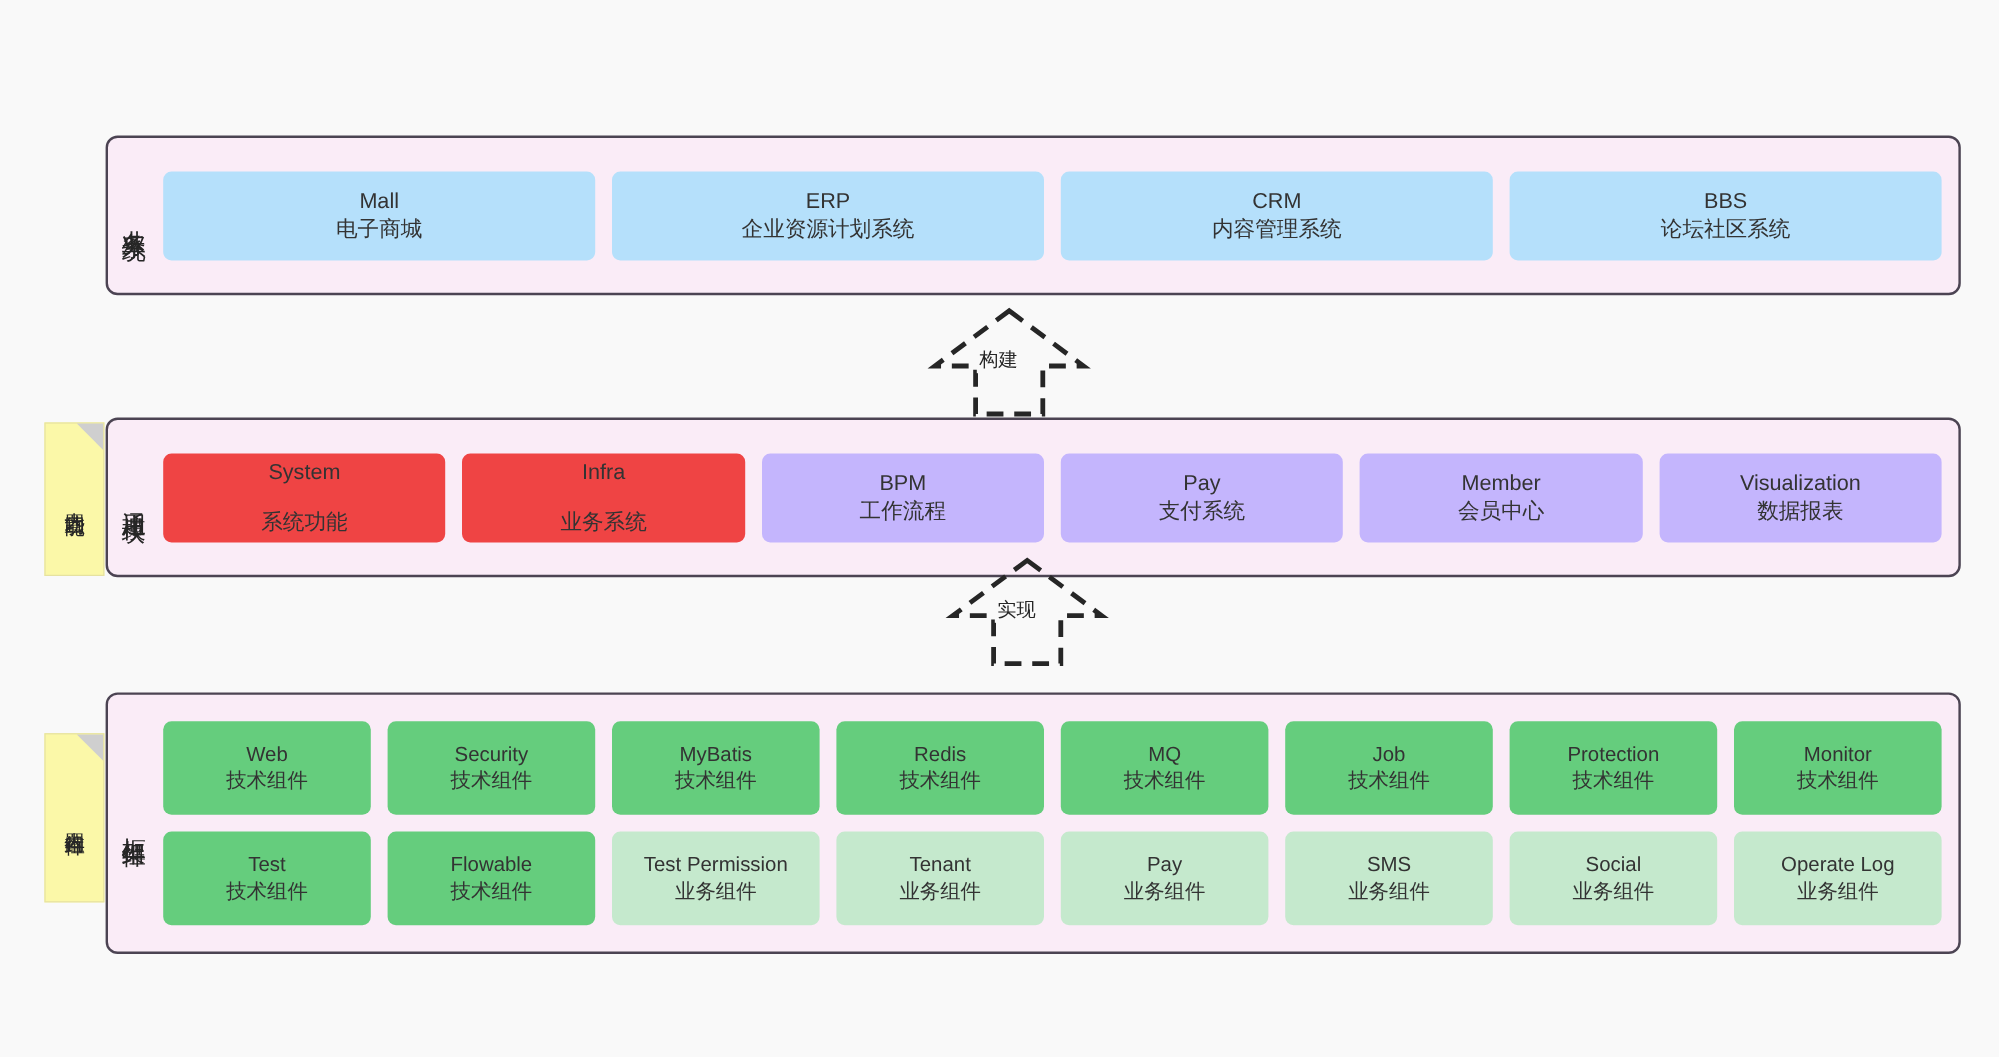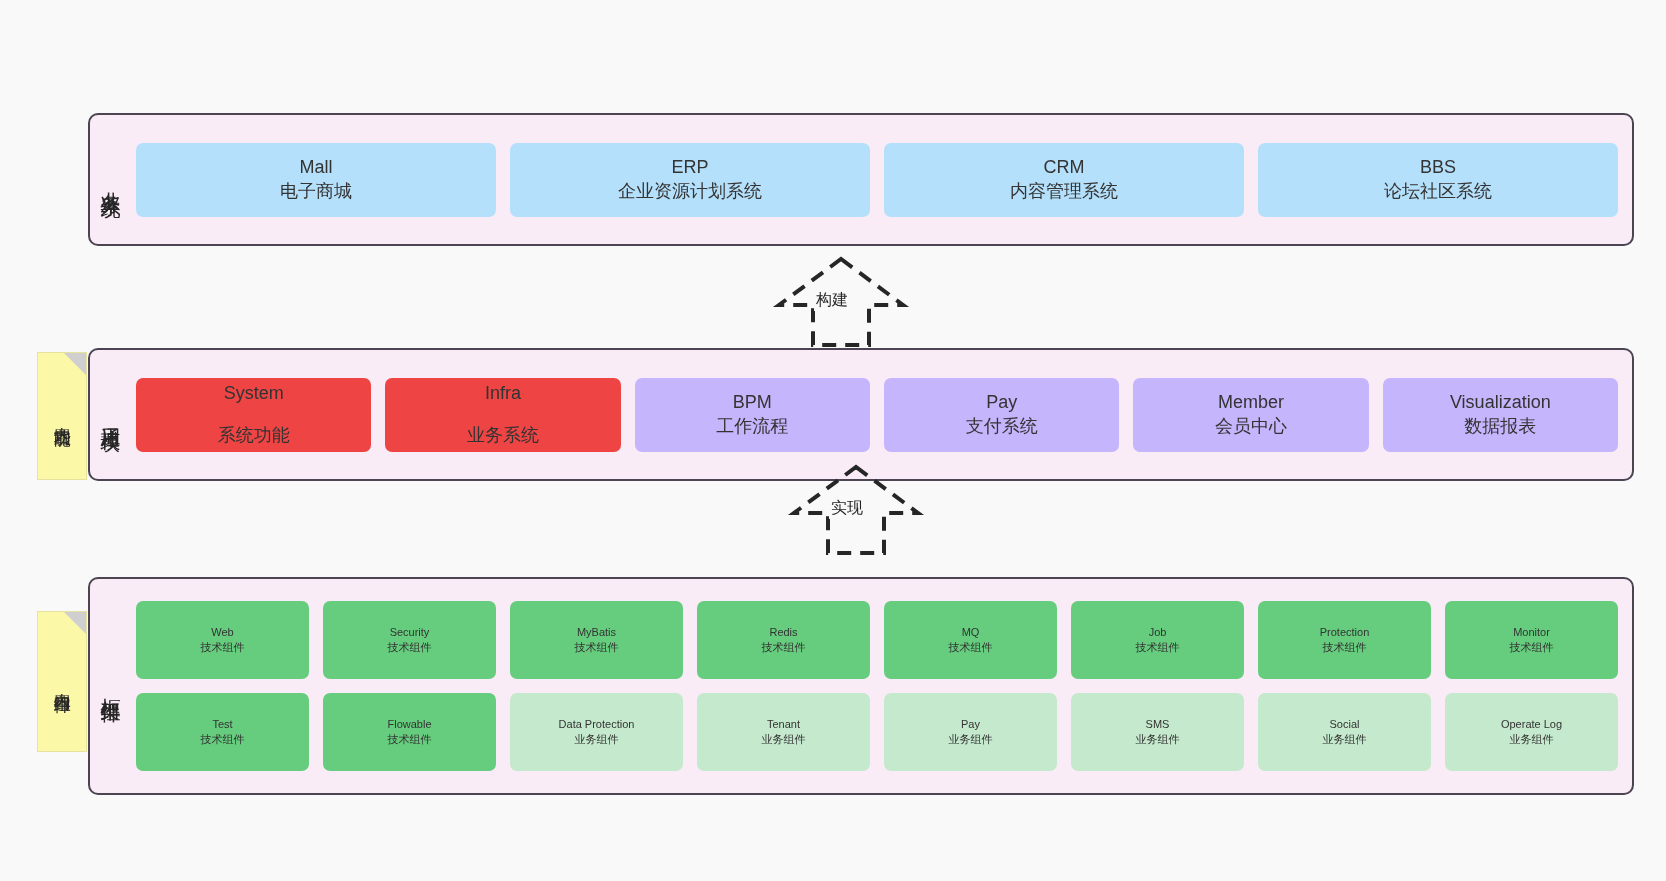--- a/index.html
+++ b/index.html
@@ -78,21 +78,21 @@
     font-size: 18px;
     line-height: 1.32;
     padding: 4px 6px;
     min-width: 0;
   }
   .card .en { white-space: normal; }
   .card .cn { white-space: nowrap; }
 
   .layer-1 .card { height: 74px; }
   .layer-2 .card { height: 74px; }
-  .layer-3 .card { height: 78px; font-size: 11px; }
+  .layer-3 .card { height: 78px; font-size: 17px; }
 
   
   .c-blue       { background: #b5e0fb; }
   .c-red        { background: #ef4444; justify-content: space-between; }
   .c-pink       { background: #c4b5fd; }
   .c-green      { background: #65cd7d; }
   .c-lightgreen { background: #c5e9cd; }
 
   
   .sticky {
@@ -270,21 +270,21 @@
       <div class="card-row">
         <div class="card c-green">
           <span class="en">Test</span>
           <span class="cn">技术组件</span>
         </div>
         <div class="card c-green">
           <span class="en">Flowable</span>
           <span class="cn">技术组件</span>
         </div>
         <div class="card c-lightgreen">
-          <span class="en">Data Protection</span>
+          <span class="en">Test Permission</span>
           <span class="cn">业务组件</span>
         </div>
         <div class="card c-lightgreen">
           <span class="en">Tenant</span>
           <span class="cn">业务组件</span>
         </div>
         <div class="card c-lightgreen">
           <span class="en">Pay</span>
           <span class="cn">业务组件</span>
         </div>

